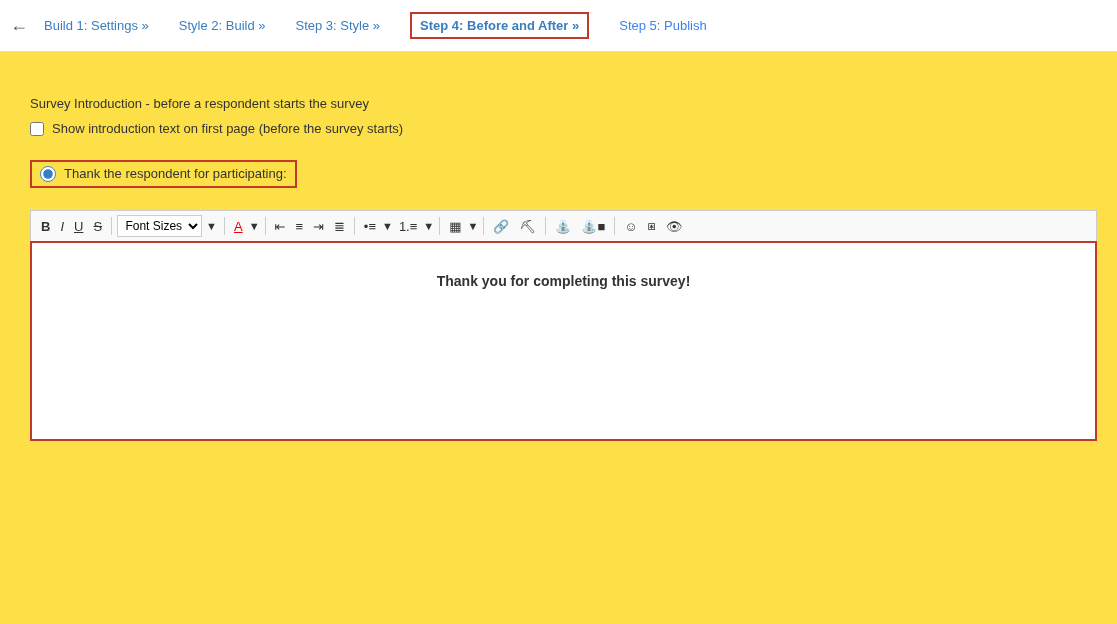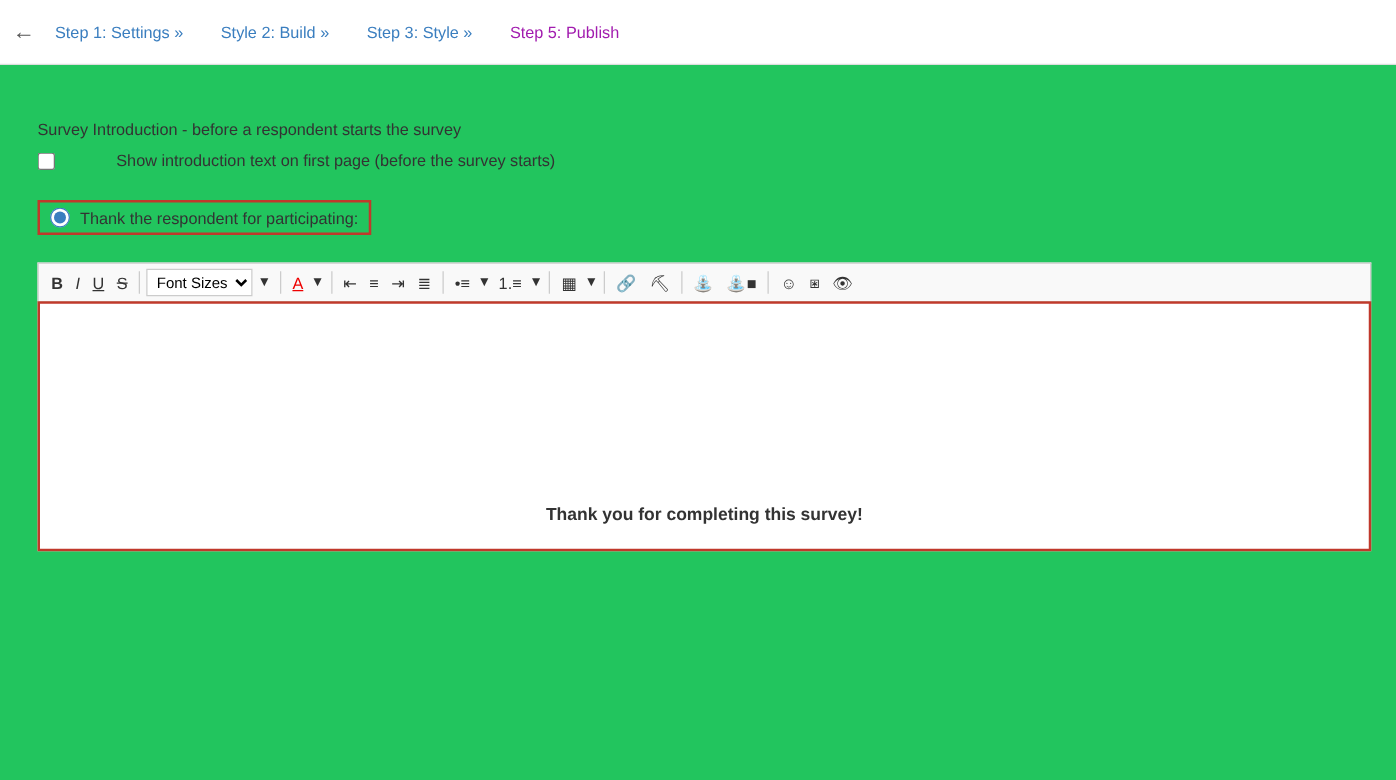--- a/index.html
+++ b/index.html
@@ -32,56 +32,54 @@
       cursor: pointer;
       white-space: nowrap;
     }
     .nav-step.active {
       border: 2px solid #c0392b;
       padding: 4px 8px;
       color: #3a7ebf;
       font-weight: bold;
     }
     .nav-step.disabled {
-      color: #a21caf;
+      color: #3b82f6;
       cursor: default;
     }
 
     
     .main-content {
-      background: #22c55e;
+      background: #fde047;
       margin: 0;
       padding: 20px 20px 20px 30px;
       min-height: 572px;
     }
 
     
     .section-title {
       font-size: 13px;
       color: #333;
       margin-bottom: 10px;
     }
     .checkbox-row {
       display: flex;
       align-items: center;
       margin-bottom: 20px;
-      gap: 41px;
     }
     .checkbox-row input[type="checkbox"] {
       margin-right: 8px;
       width: 14px;
       height: 14px;
       cursor: pointer;
     }
 
     .section-gap { margin-top: 24px; }
 
     .radio-row {
       display: flex;
-      align-items: center;
       margin-bottom: 8px;
     }
     .radio-row input[type="radio"] {
       margin-right: 8px;
       width: 16px;
       height: 16px;
       cursor: pointer;
       accent-color: #3a7ebf;
     }
     .radio-row.active-radio {
@@ -127,40 +125,41 @@
       text-align: right;
     }
 
     
     .editor-area {
       border: 2px solid #c0392b;
       min-height: 200px;
       padding: 20px;
       background: #fff;
       display: flex;
-      align-items: flex-end;
+      align-items: flex-start;
       justify-content: center;
     }
     .editor-content {
       font-weight: bold;
       font-size: 14px;
       text-align: center;
       width: 100%;
       margin-top: 10px;
     }
   </style>
 </head>
 <body>
 
 <div class="top-nav">
   <span class="back-icon">←</span>
   <div class="nav-steps">
-    <span class="nav-step">Step 1: Settings »</span>
+    <span class="nav-step">Build 1: Settings »</span>
     <span class="nav-step">Style 2: Build »</span>
     <span class="nav-step">Step 3: Style »</span>
+    <span class="nav-step active">Step 4: Before and After »</span>
     <span class="nav-step disabled">Step 5: Publish</span>
   </div>
 </div>
 
 <div class="main-content">
 
   <div class="section-gap">
     <div class="section-title">Survey Introduction - before a respondent starts the survey</div>
     <div class="checkbox-row">
       <input type="checkbox" style="">

